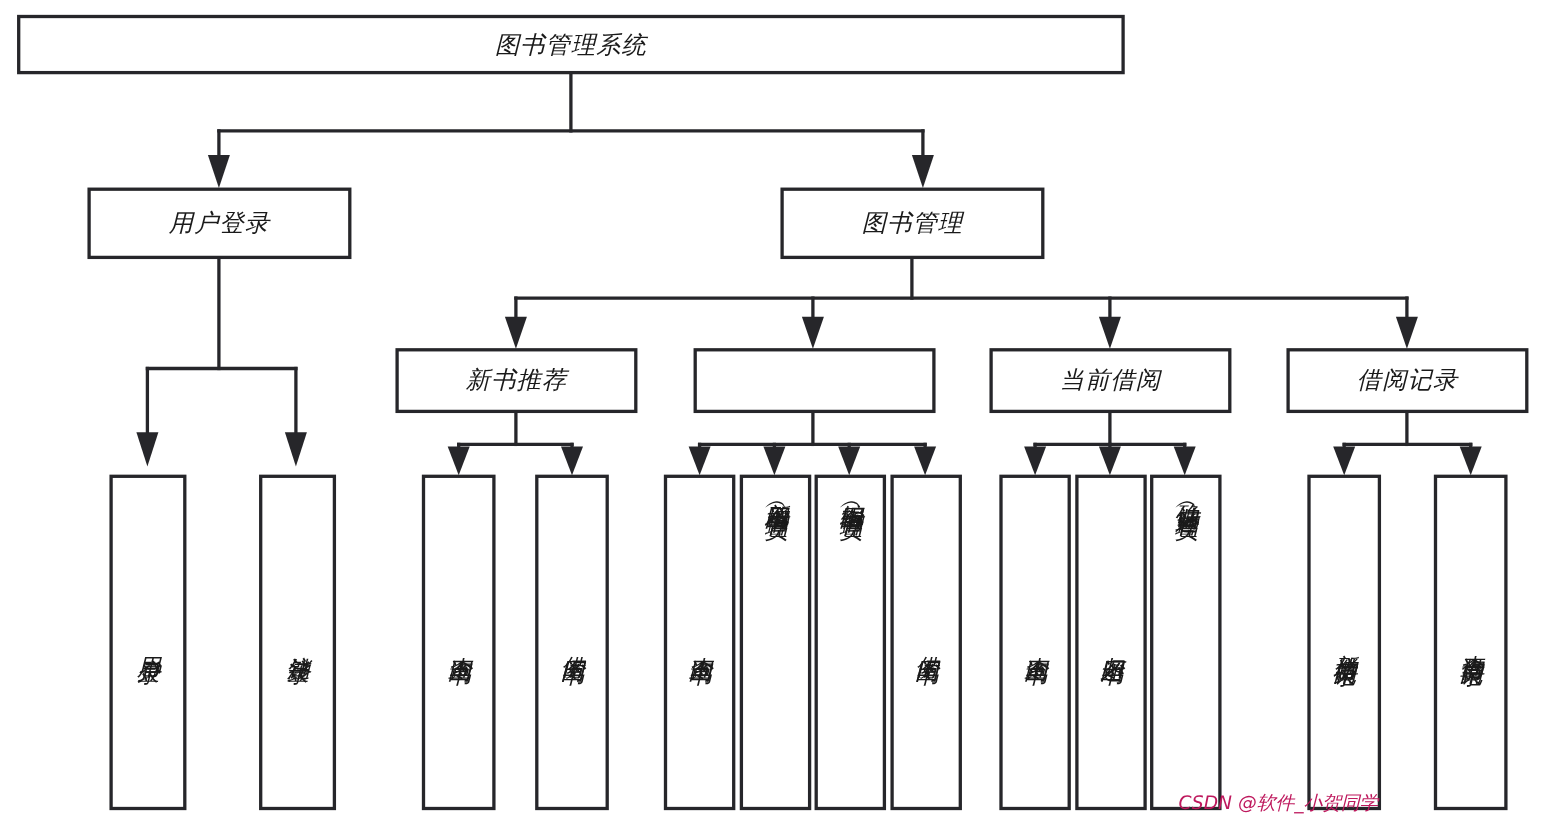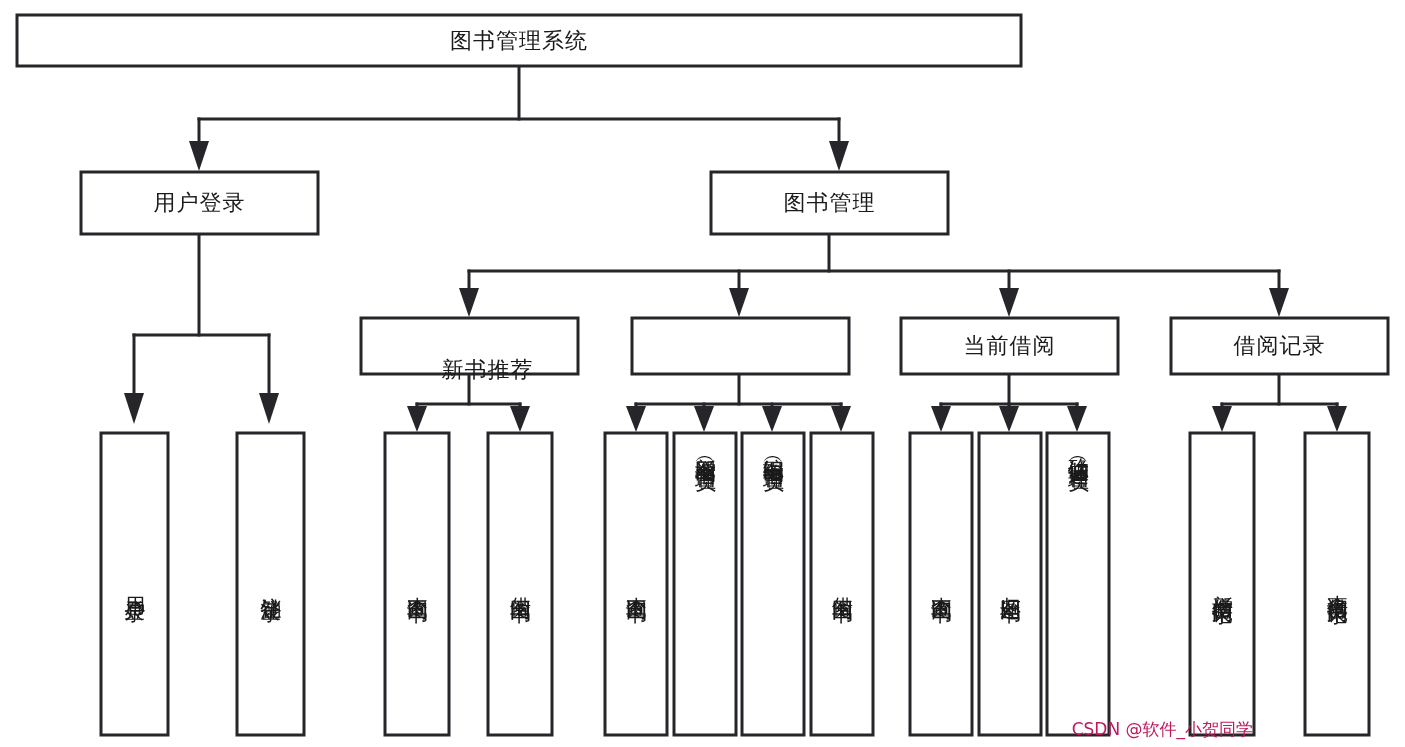--- a/index.html
+++ b/index.html
@@ -12,20 +12,21 @@
     height: 747px;
     font-family: "DejaVu Sans", "Liberation Sans", sans-serif;
     overflow: hidden;
     position: relative;
   }
   #diagram-root {
     position: relative;
     width: 1263px;
     height: 747px;
     background: #ffffff;
+    font-style: italic;
   }
   svg.flow {
     position: absolute;
     top: 0;
     left: 0;
     width: 1405px;
     height: 747px;
     display: block;
   }
   .node-rect {
@@ -193,21 +194,21 @@
     <rect class="node-rect" x="1305" y="433" width="64" height="302"></rect>
 
   </svg>
 
   <div class="hlabel" style="left:17px; top:15px; width:1004px; height:51px;">图书管理系统</div>
 
   <div class="hlabel" style="left:81px; top:172px; width:237px; height:62px;">用户登录</div>
 
   <div class="hlabel" style="left:711px; top:172px; width:237px; height:62px;border-radius:25px;">图书管理</div>
 
-  <div class="hlabel" style="left:379px; top:318px; width:217px; height:56px;margin-top:24px;">新书推荐</div>
+  <div class="hlabel" style="left:361px; top:318px; width:217px; height:56px;">新书推荐</div>
 
 
   <div class="hlabel" style="left:1171px; top:318px; width:217px; height:56px;">借阅记录</div>
 
   <div class="hlabel" style="left:901px; top:318px; width:217px; height:56px;">当前借阅</div>
 
   <div class="vlabel" style="left:101px; top:433px; width:67px; height:302px;">用户登录</div>
   <div class="vlabel" style="left:237px; top:433px; width:67px; height:302px;">注销登录</div>
 
   <div class="vlabel" style="left:385px; top:433px; width:64px; height:302px;">查询图书</div>

